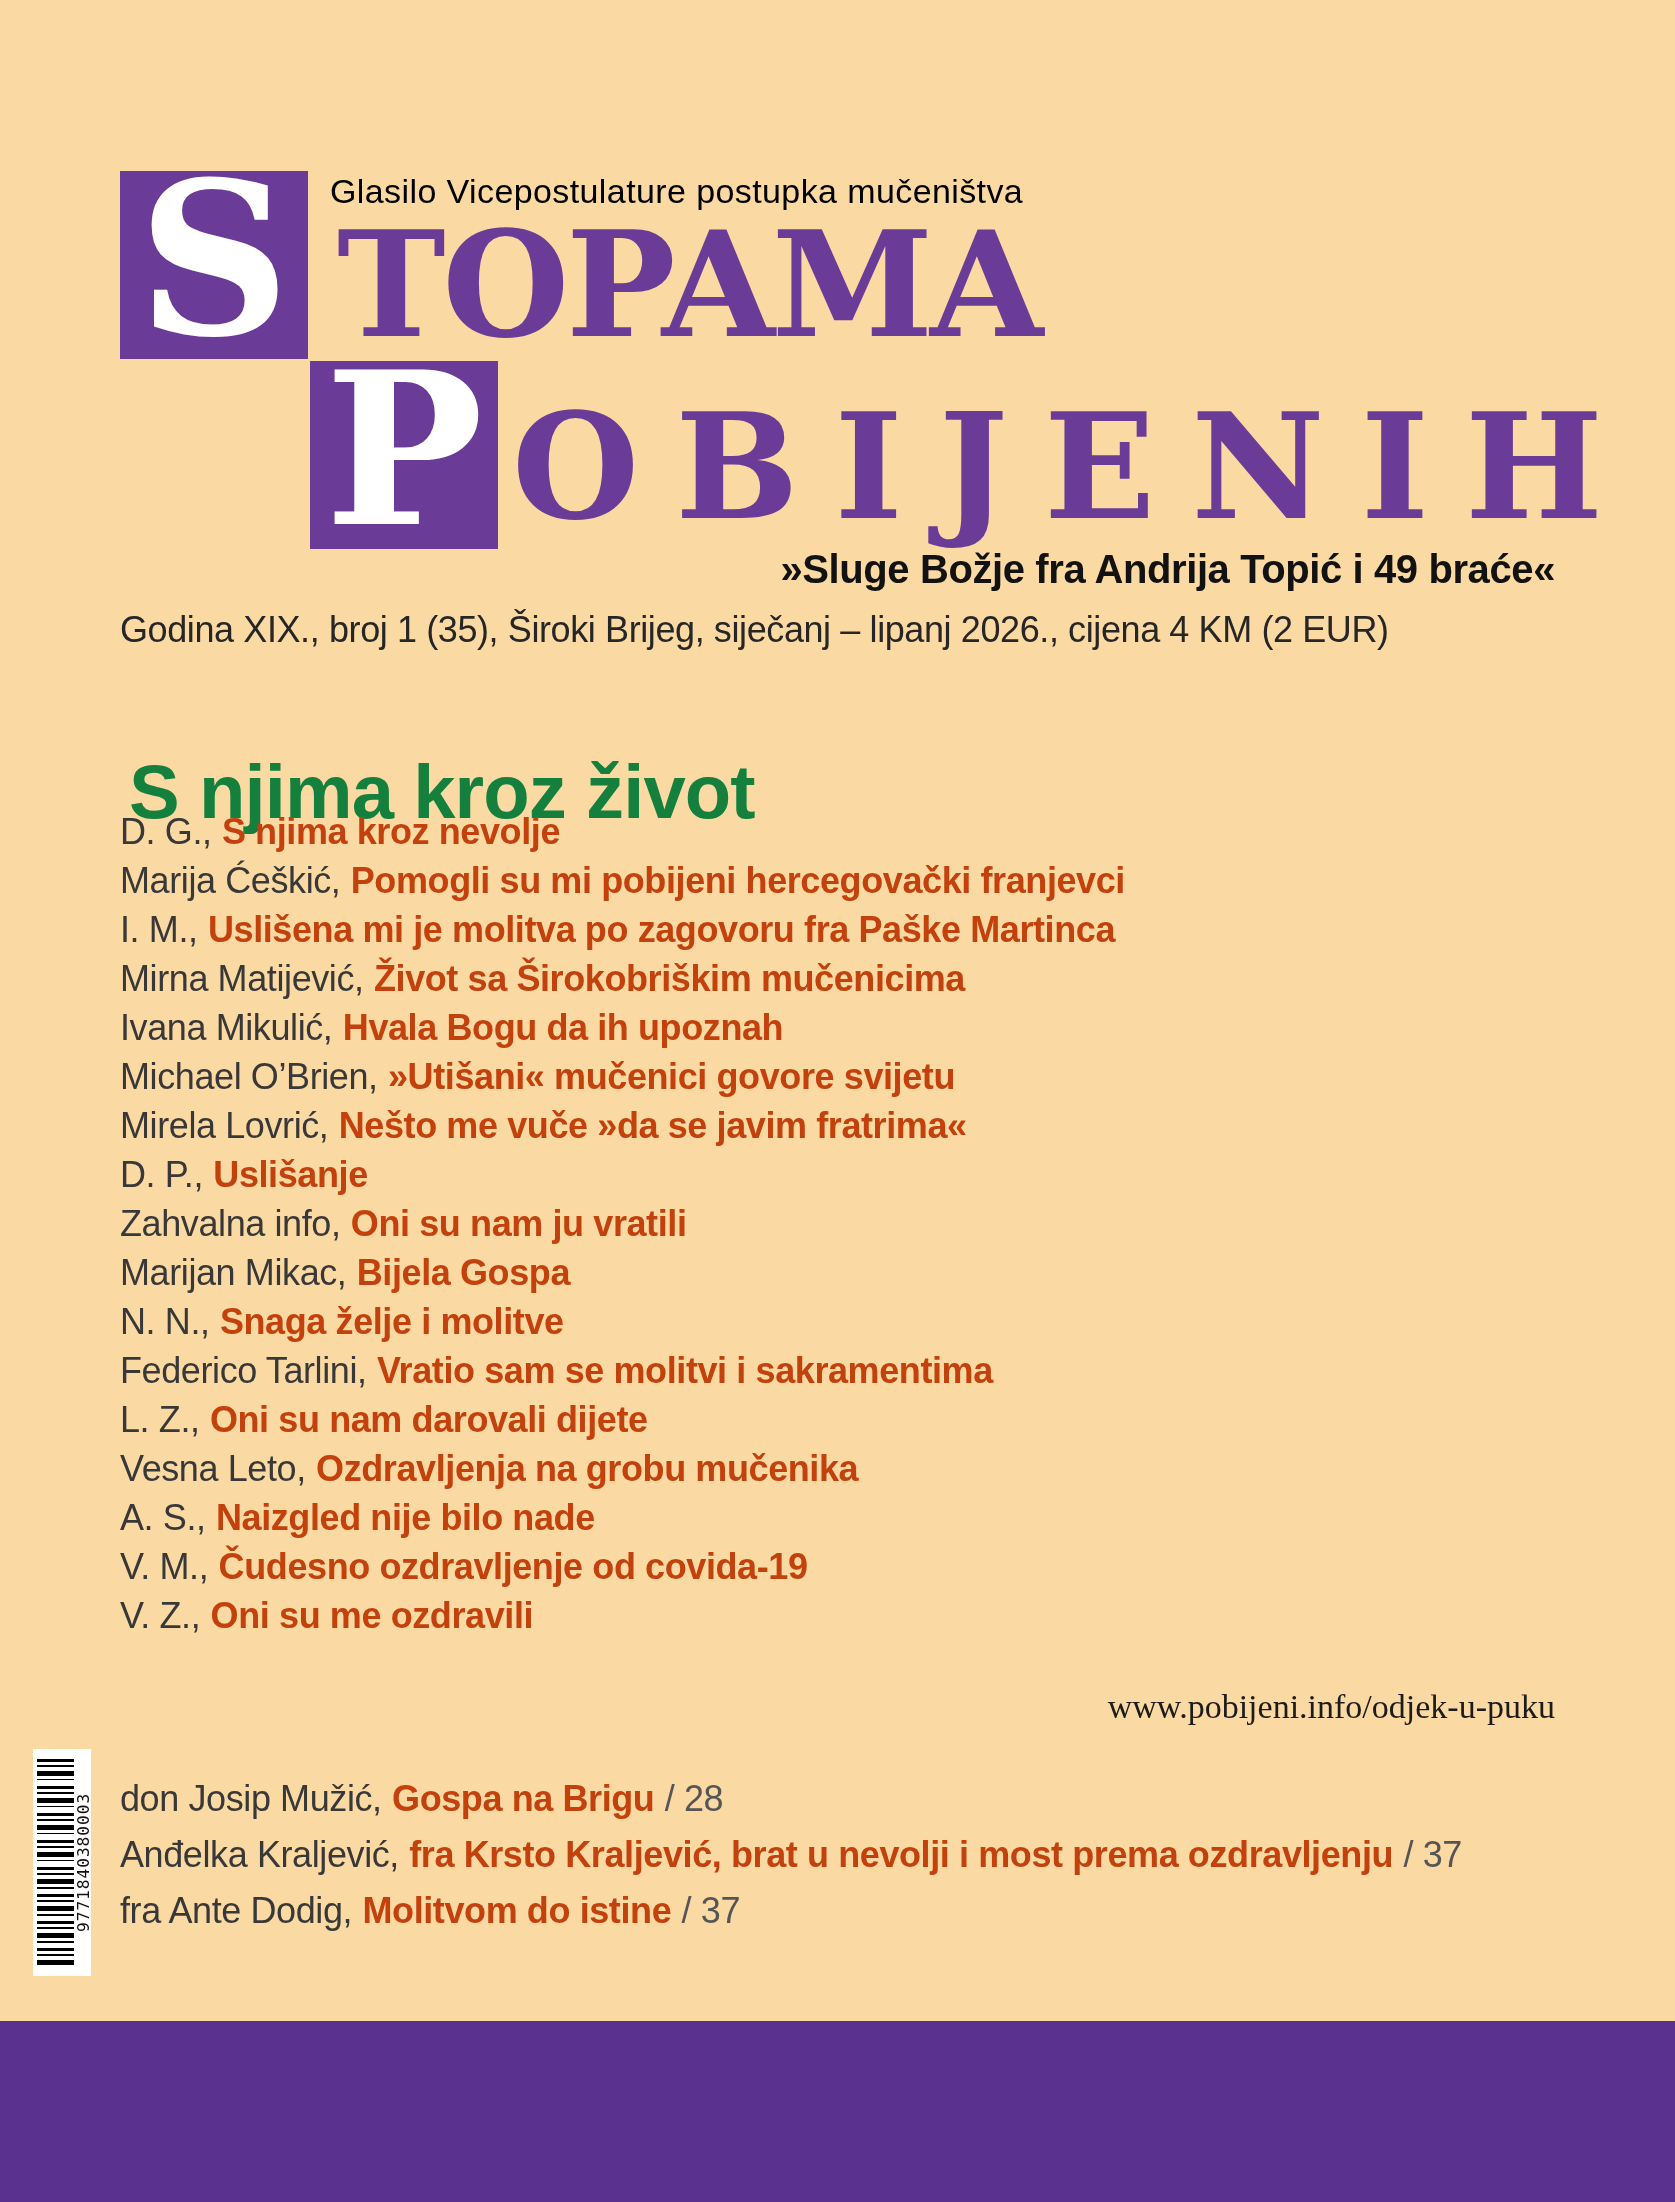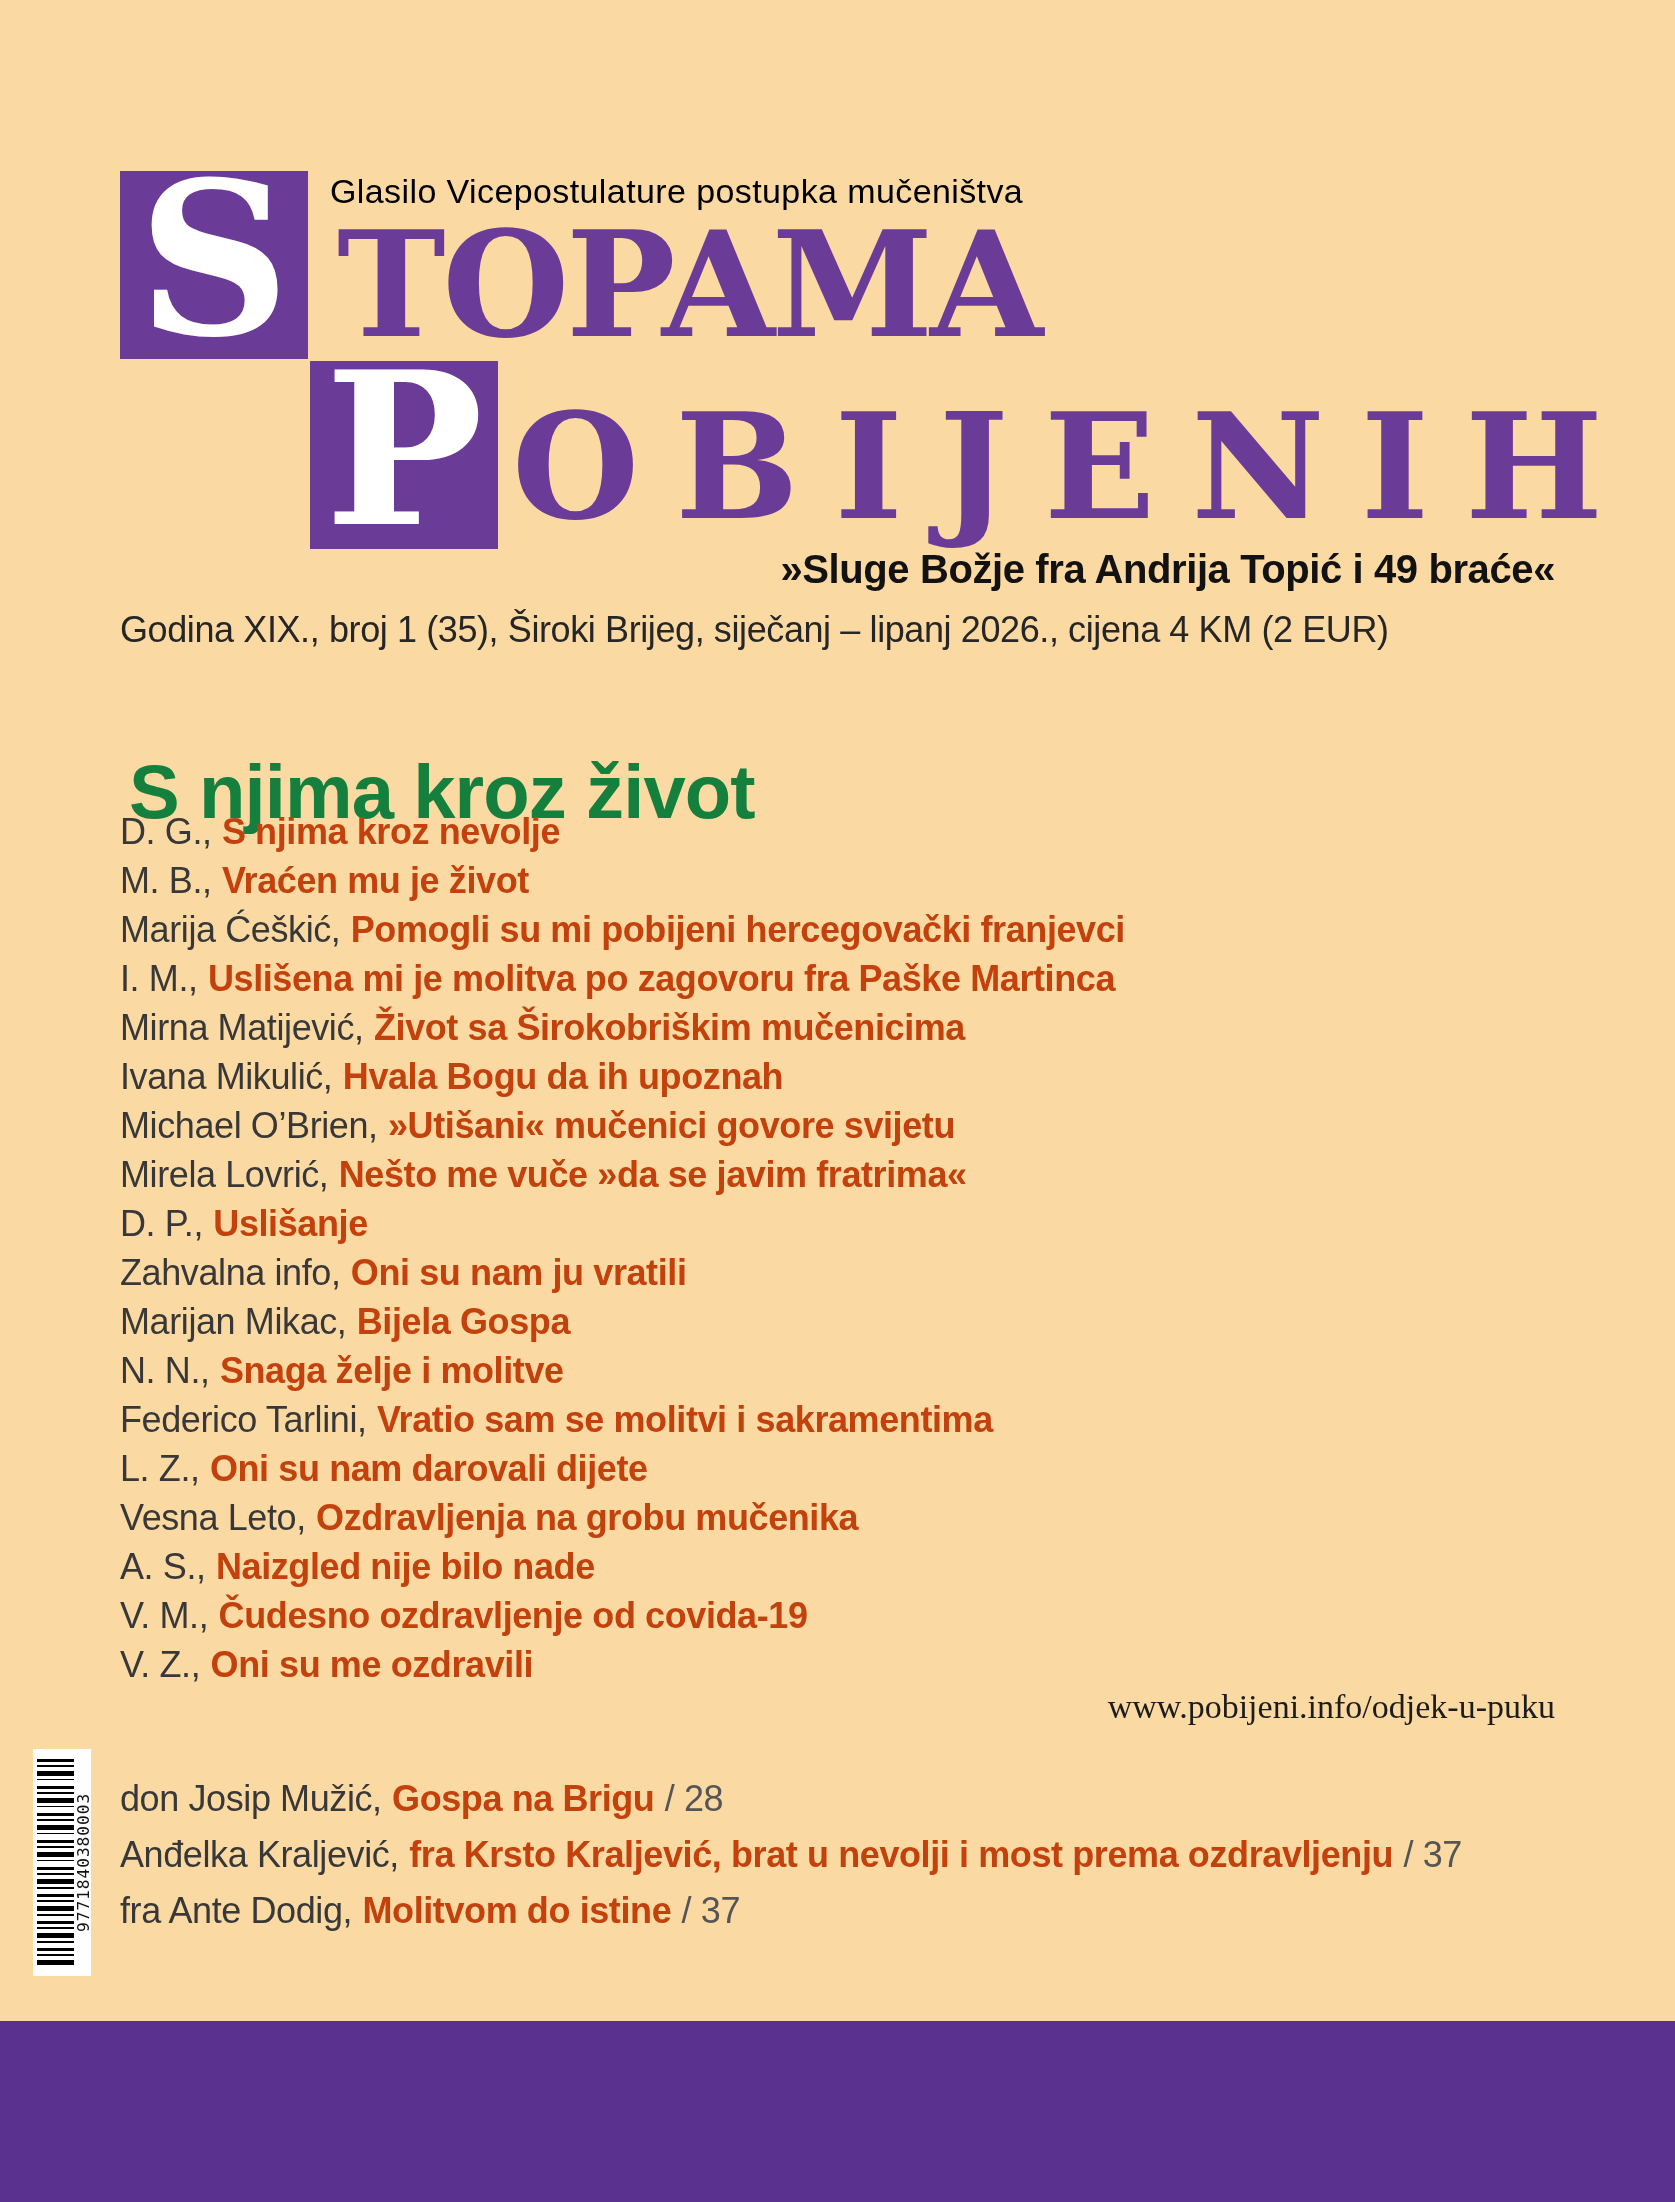--- a/index.html
+++ b/index.html
@@ -123,23 +123,20 @@
 
   <main>
     <h1 class="section-title">S njima kroz život</h1>
 
     <ul class="articles main-list">
 
         <li>
           <span class="author">D. G.,</span><span class="atitle">S njima kroz nevolje</span>
         </li>
 
-        <li>
-          <span class="author">M. B.,</span><span class="atitle">Vraćen mu je život</span>
-        </li>
 
         <li>
           <span class="author">Marija Ćeškić,</span><span class="atitle">Pomogli su mi pobijeni hercegovački franjevci</span>
         </li>
 
         <li>
           <span class="author">I. M.,</span><span class="atitle">Uslišena mi je molitva po zagovoru fra Paške Martinca</span>
         </li>
 
         <li>

